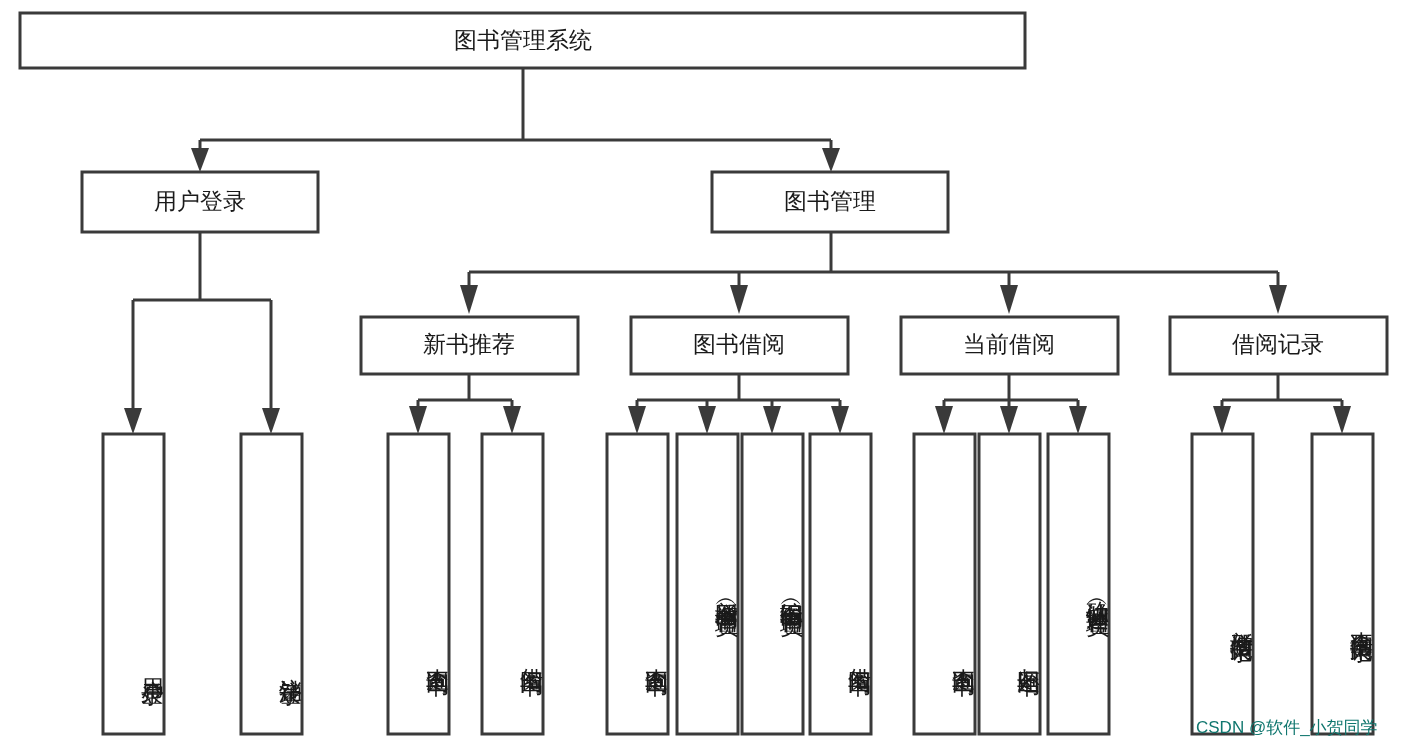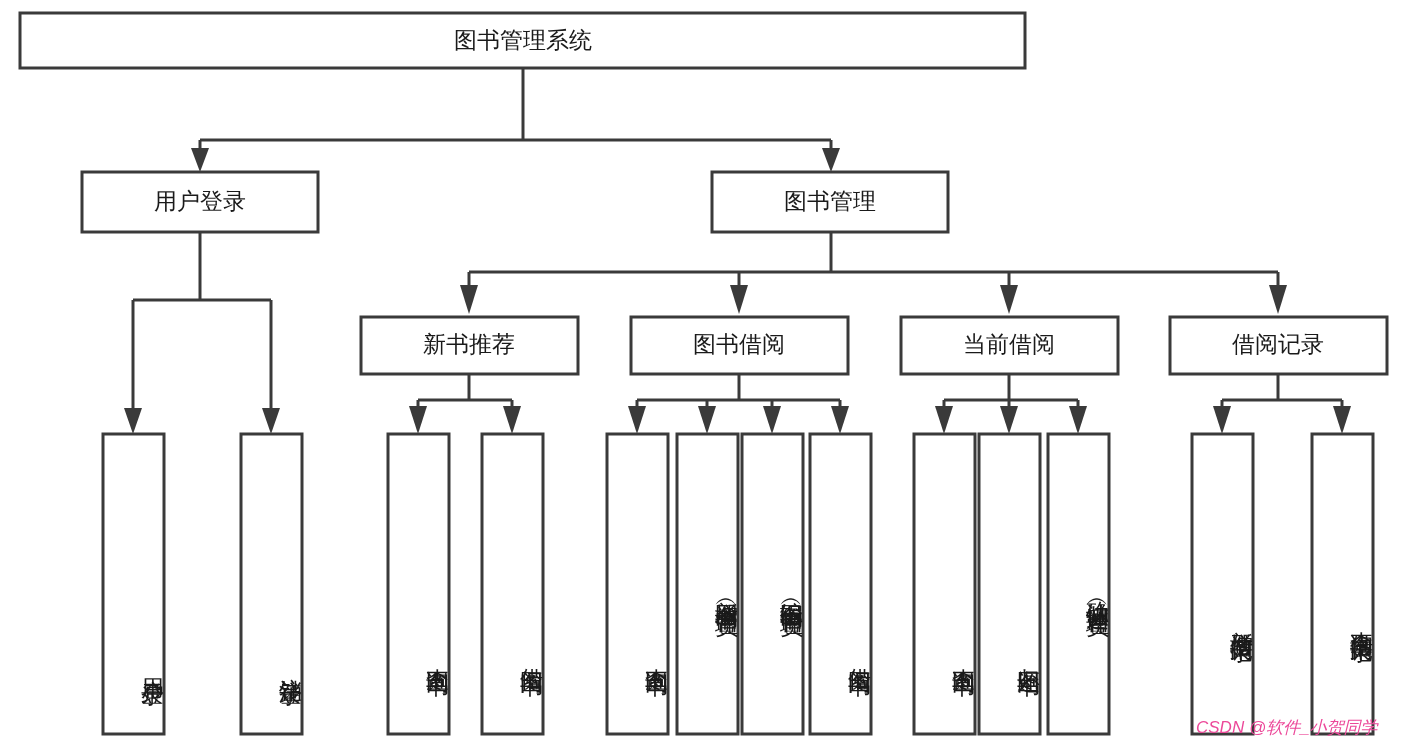--- a/index.html
+++ b/index.html
@@ -59,23 +59,22 @@
     display: flex;
     align-items: flex-start;
     justify-content: center;
     pointer-events: none;
     white-space: nowrap;
   }
   .watermark {
     position: absolute;
     font-family: "Liberation Sans", "DejaVu Sans", sans-serif;
     font-size: 17px;
-    color: #ec4899;
+    color: #0f766e;
     white-space: nowrap;
-    font-style: italic;
   }
 </style>
 </head>
 <body>
 
 <div id="diagram-root">
 
   <svg class="diagram-canvas" viewBox="0 0 1405 747">
 
     <g>

